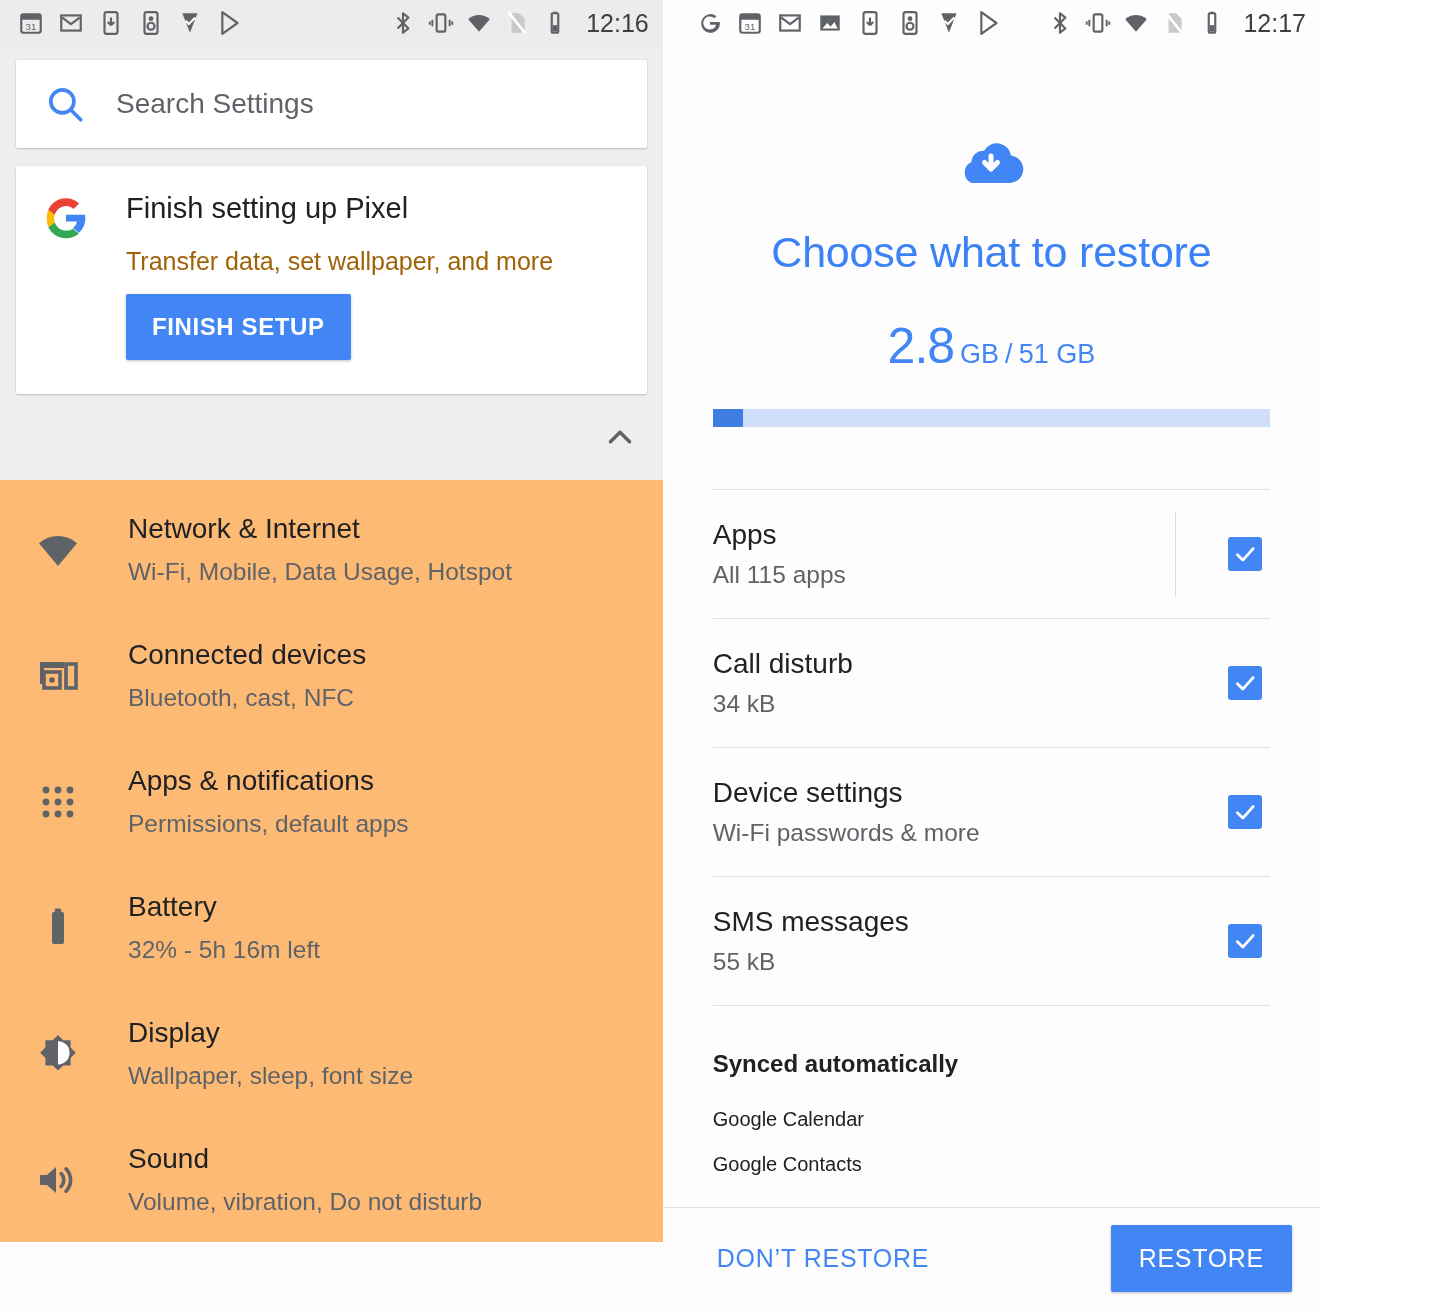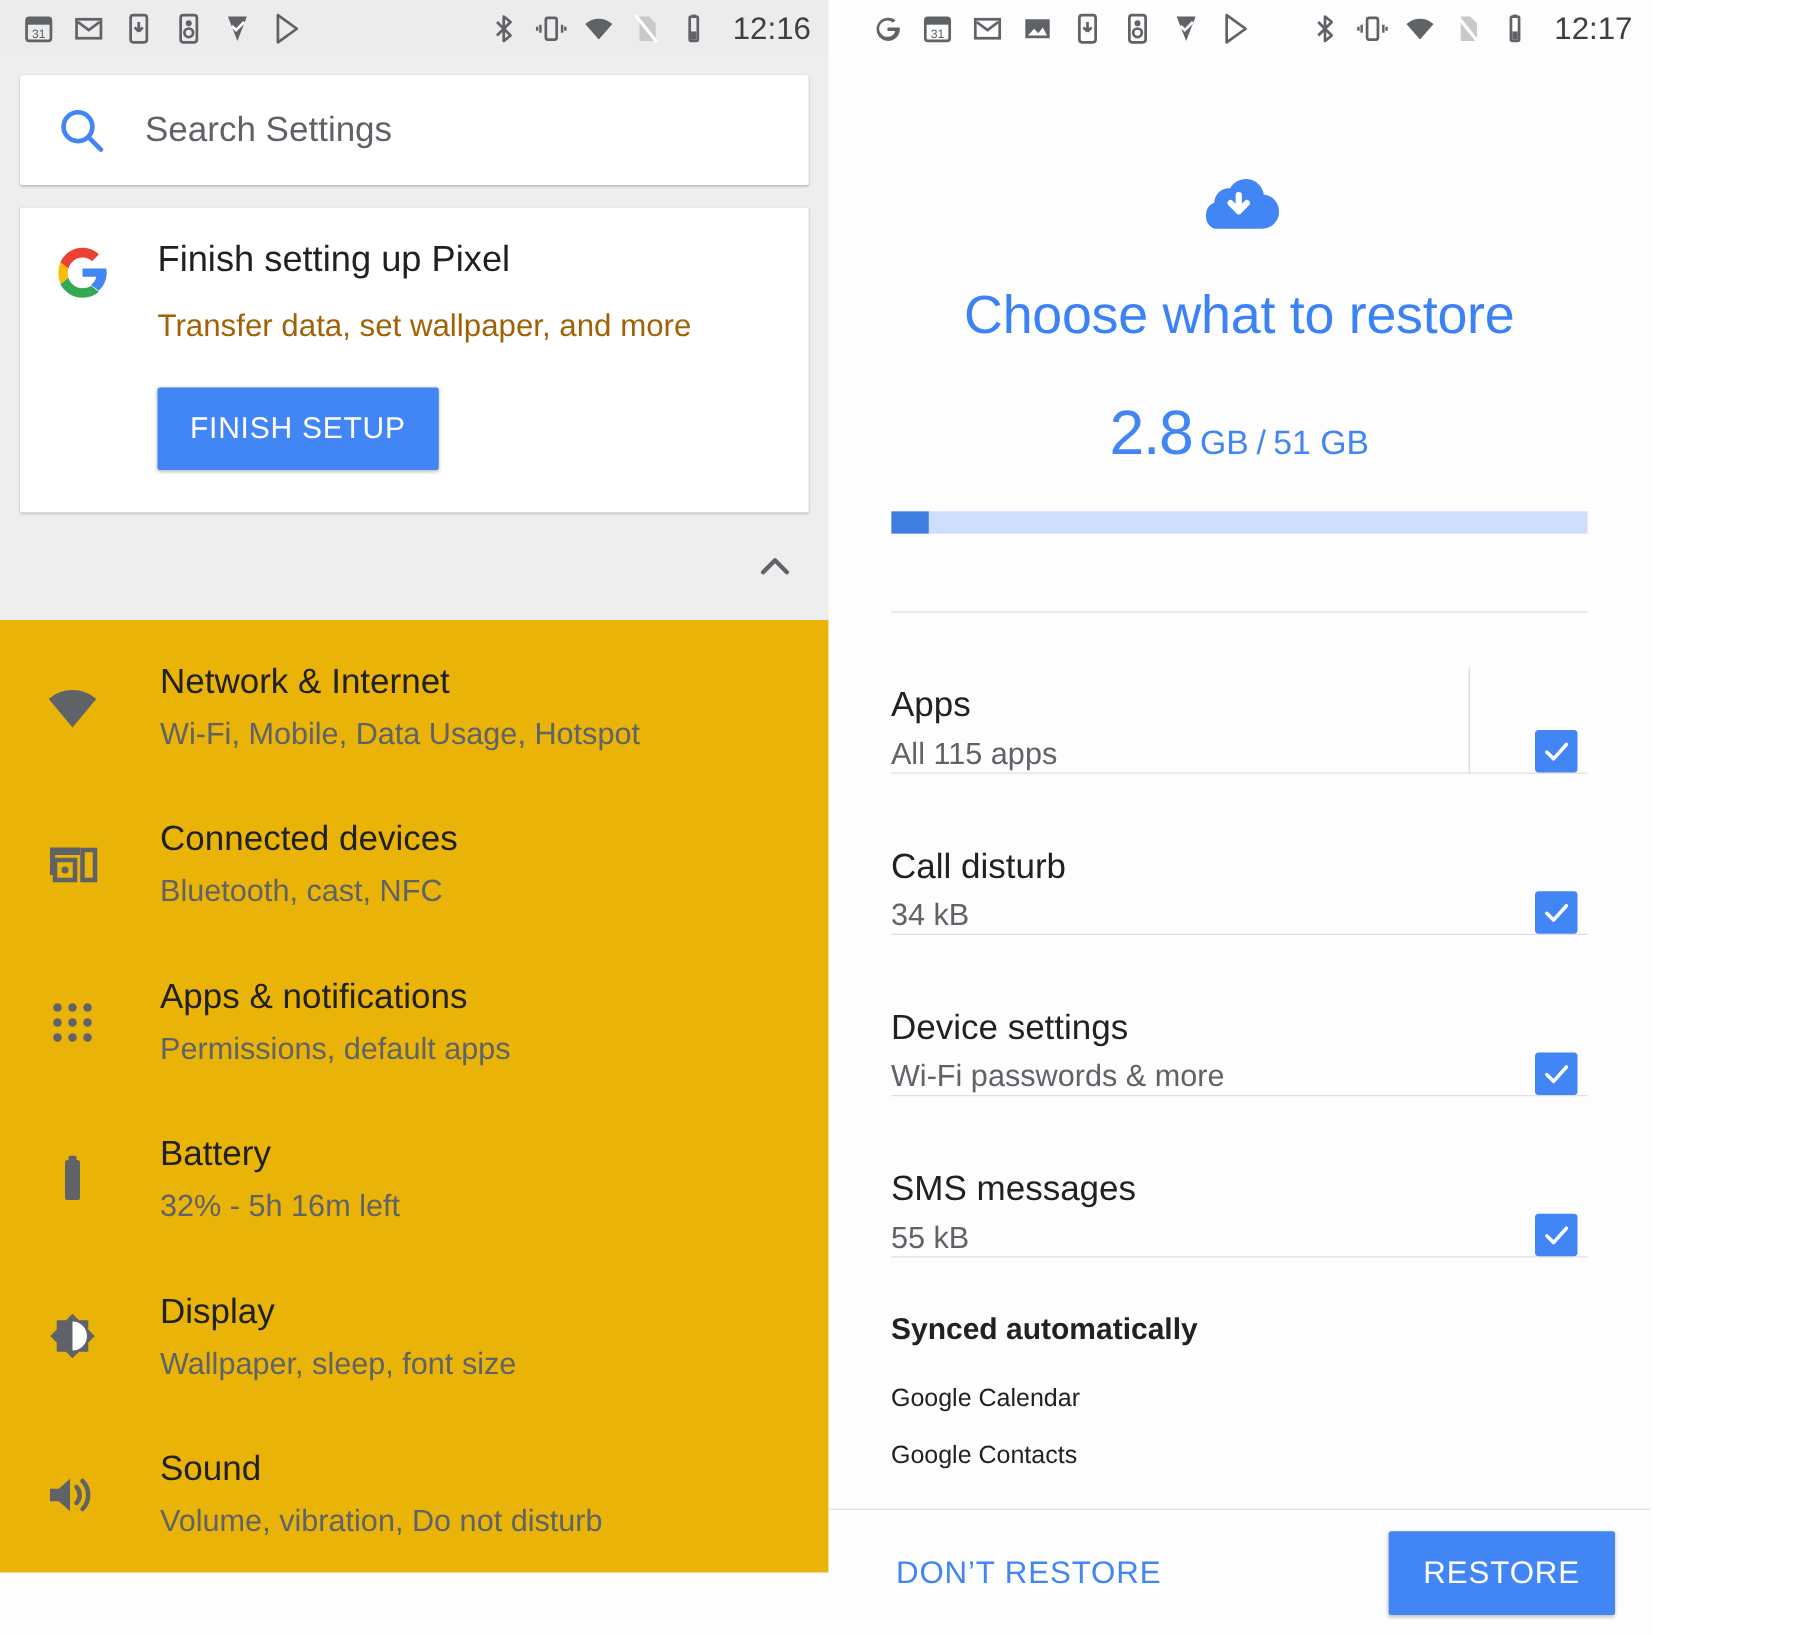--- a/index.html
+++ b/index.html
@@ -58,37 +58,38 @@
     box-shadow: 0 1px 2px rgba(0,0,0,.18), 0 0 0 0.5px rgba(0,0,0,.05);
     padding: 26px 24px 34px 28px;
     position: relative;
   }
   .card-row { display: flex; align-items: flex-start; }
   .glogo { width: 44px; height: 44px; flex: none; margin-top: 4px; }
   .card-texts { margin-left: 38px; }
   .card-title { font-size: 29px; color: #202124; line-height: 1.15; }
   .card-sub { font-size: 25px; color: #a16207; margin-top: 22px; }
   .finish-btn {
-    margin: 34px 0 0 82px;
+    margin: 18px 0 0 82px;
     background: #4285f4; color: #fff;
     border: none; border-radius: 2px;
     font-size: 24px; font-family: "Liberation Sans", sans-serif;
     letter-spacing: .6px;
     padding: 19px 26px;
     box-shadow: 0 1px 3px rgba(0,0,0,.25);
     cursor: pointer;
+    font-weight: bold;
   }
   .collapse-row {
     height: 86px; display: flex; align-items: center;
     justify-content: flex-end; padding-right: 24px;
   }
   .chev-up { width: 38px; height: 38px; }
 
   
-  .settings-list { background: #eab308; padding-top: 6px; }
+  .settings-list { background: #fdba74; padding-top: 6px; }
   .st-item {
     display: flex; align-items: flex-start;
     padding: 26px 16px 26px 34px;
     min-height: 126px;
   }
   .st-icon {
     width: 48px; height: 48px; flex: none;
     margin-top: 14px;
   }
   .st-texts { margin-left: 46px; }
@@ -120,21 +121,21 @@
     margin-top: 34px; height: 18px;
     background: #cfdffb; border-radius: 0;
     position: relative; overflow: hidden;
   }
   .progress-fill { height: 100%; background: #3f7de0; width: 5.5%; }
 
   .divider { height: 1px; background: #e0e0e0; width: 100%; }
   .div-top { margin-top: 62px; }
 
   .restore-row {
-    display: flex; align-items: flex-end;
+    display: flex; align-items: center;
     min-height: 128px;
     position: relative;
   }
   .rr-texts { flex: 1; }
   .rr-title { font-size: 28px; color: #202124; }
   .rr-sub { font-size: 24.5px; color: #5f6368; margin-top: 10px; }
   .rr-vdiv {
     width: 1px; height: 84px; background: #dadce0;
     margin-right: 52px;
   }

